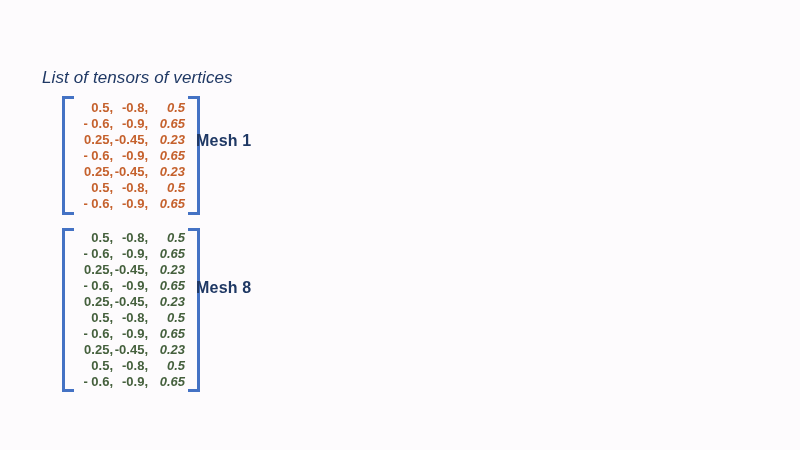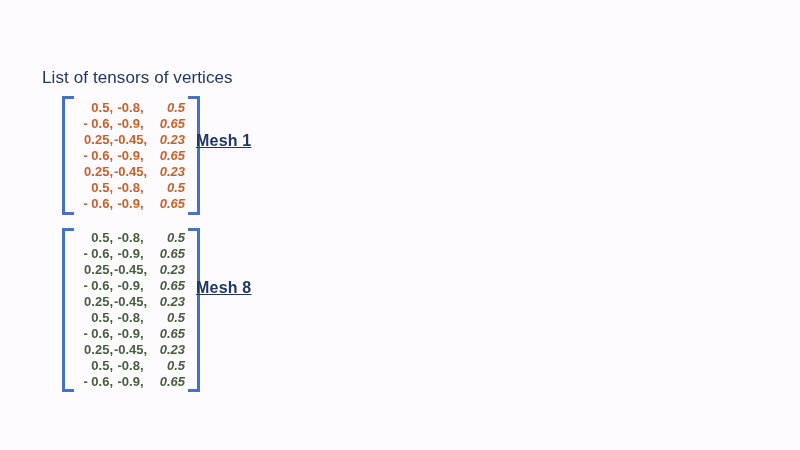--- a/index.html
+++ b/index.html
@@ -15,20 +15,21 @@
     font-family: "Liberation Sans", sans-serif;
   }
   .title {
     position: absolute;
     left: 42px;
     top: 68px;
     font-size: 17px;
     line-height: 20px;
     color: var(--title_text, #1F3864);
     letter-spacing: 0.1px;
+    font-style: italic;
   }
   .matrix-group {
     position: absolute;
     left: 62px;
     display: flex;
     align-items: stretch;
   }
   .matrix-group.mesh1 { top: 96px;  height: 119px; }
   .matrix-group.mesh2 { top: 228px; height: 164px; }
   .bracket {
@@ -45,31 +46,30 @@
     flex-direction: column;
     justify-content: center;
     padding: 0 3px;
     font-size: 13px;
     font-weight: 600;
     line-height: 16px;
   }
   .mrow { display: flex; white-space: pre; }
   .mcell { display: block; text-align: right; }
   .mcell.c0 { width: 36px; }
-  .mcell.c1 { width: 35px; text-align: center; }
+  .mcell.c1 { width: 35px; }
   .mcell.c2 { width: 37px; font-style: italic; }
   .mesh-label {
     position: absolute;
     left: 196px;
     font-size: 16px;
     line-height: 19px;
     font-weight: 700;
     color: var(--mesh_label, #1F3864);
     letter-spacing: 0.2px;
-    text-decoration: underline;
   }
   .mesh-label.l1 { top: 131px; }
   .mesh-label.l2 { top: 278px; }
 </style>
 </head>
 <body style="--background: #FDFBFD; --title_text: #1F3864; --mesh_label: #1F3864; --bracket: #4472C4; --mesh1_values: #C5612D; --mesh2_values: #45603D;">
 
 <div class="title">List of tensors of vertices</div>
 
 <div class="matrix-group mesh1">

